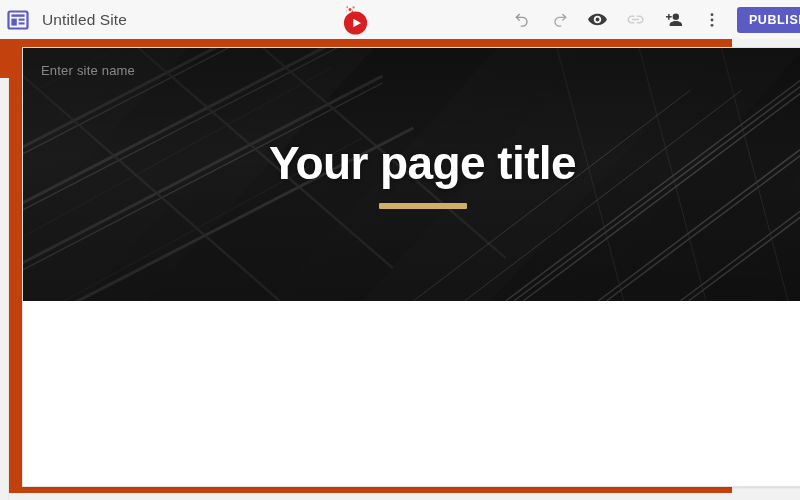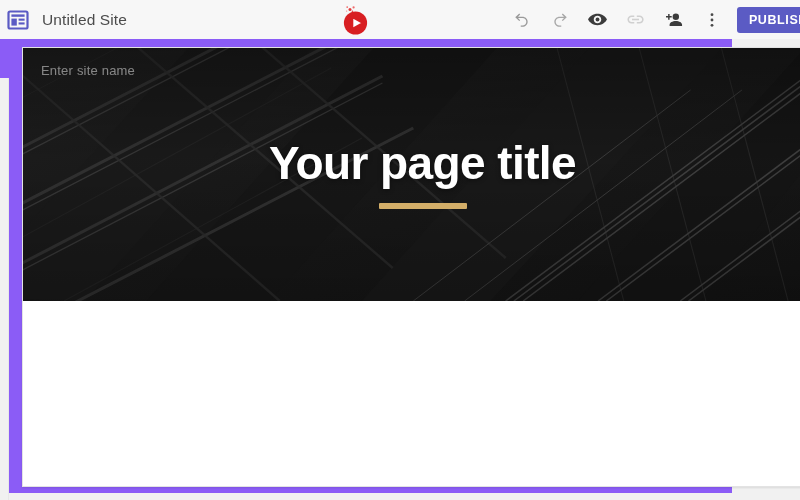--- a/index.html
+++ b/index.html
@@ -117,21 +117,21 @@
     white-space: nowrap;
     cursor: pointer;
   }
 
   
   .canvas-wrap {
     position: absolute;
     left: 0; top: 39px;
     width: 732px;
     height: 461px;
-    background: #8b5cf6;
+    background: #c2410c;
   }
 
   .page {
     position: absolute;
     left: 22px; top: 8px;
     width: 800px;
     height: 440px;
     background: #ffffff;
     border: 1px solid #e3e3e3;
     border-right: none;

